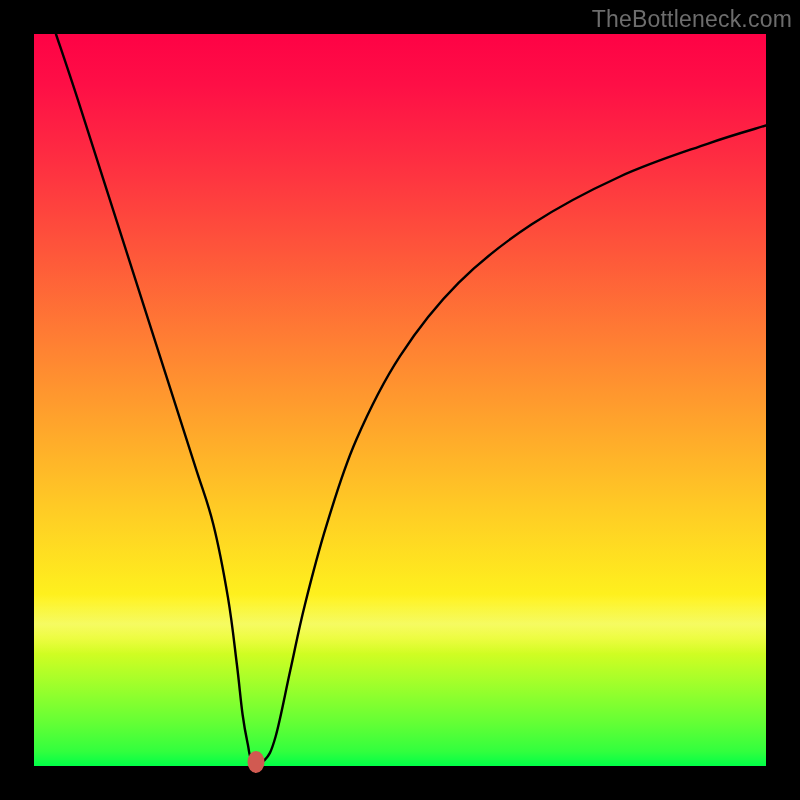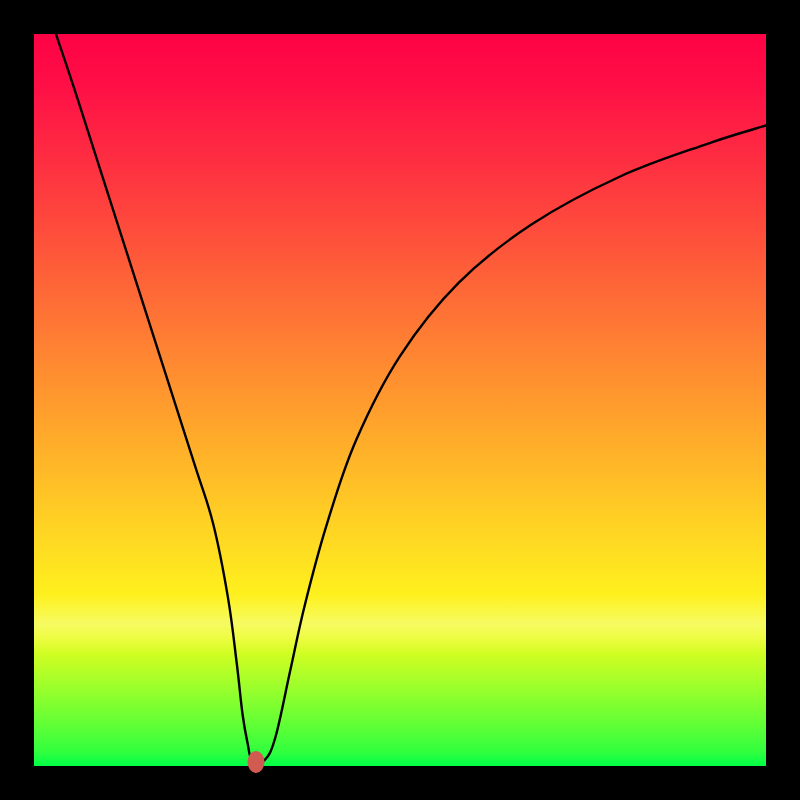--- a/index.html
+++ b/index.html
@@ -88,13 +88,14 @@
 
   <div class="plot-bg"></div>
   <div class="pale-band"></div>
 
   <svg class="curve" viewBox="0 0 732 732" preserveAspectRatio="none">
     <path id="curve-path" fill="none" stroke="#000000" stroke-width="2.4" stroke-linecap="round" stroke-linejoin="round" d="M 21.96 0 C 25.9128 11.8584, 34.6968 37.55159999999999, 43.92 65.88 C 53.1432 94.2084, 62.6592 124.44, 73.2 157.38 C 83.74080000000001 190.32, 91.9392 215.94, 102.48 248.88 C 113.02080000000001 281.82, 121.2192 307.44, 131.76 340.38 C 142.30079999999998 373.32, 152.4756 404.8692, 161.04 431.88 C 169.6044 458.8908, 173.4108 466.7232, 179.34 490.44 C 185.2692 514.1568, 189.76368000000002 538.6056, 193.98000000000002 563.64 C 198.19632000000001 588.6744, 200.12879999999998 608.4384, 202.76399999999998 629.52 C 205.39919999999998 650.6016, 206.64359999999996 666.2664, 208.61999999999998 680.76 C 210.5964 695.2536, 212.03112 701.8708799999999, 213.744 710.04 C 215.45688 718.20912, 215.10551999999998 723.24528, 218.136 726.144 C 221.16648 729.04272, 226.36368000000002 730.36032, 230.58 726.144 C 234.79632 721.92768, 236.9484 718.79472, 241.56 702.72 C 246.1716 686.6452800000001, 250.9296 660.5568000000001, 256.2 636.84 C 261.4704 613.1232, 264.25199999999995 597.312, 270.84 570.96 C 277.428 544.6080000000001, 283.5768 520.086, 292.8 490.44 C 302.02320000000003 460.794, 308.904 436.5648, 322.08 406.26 C 335.256 375.9552, 347.5536 350.4084, 366 322.08 C 384.4464 293.7516, 400.8431999999999 272.5968, 424.55999999999995 248.88 C 448.2768 225.16320000000002, 468.7728 209.42520000000005, 497.76000000000005 190.32000000000005 C 526.7472 171.21480000000005, 553.9776 157.2336, 585.6 142.74 C 617.2224 128.24640000000002, 647.0880000000001 119.02320000000007, 673.44 109.80000000000007 C 699.792 100.57680000000006, 721.4592 94.79400000000001, 732 91.5"></path>
   </svg>
 
   <div id="marker" class="marker" style="left: 255.796px; top: 762.34px; background: rgb(209, 90, 81);"></div>
 
+  <div class="attribution">TheBottleneck.com</div>
 </div>
 
 </body></html>

